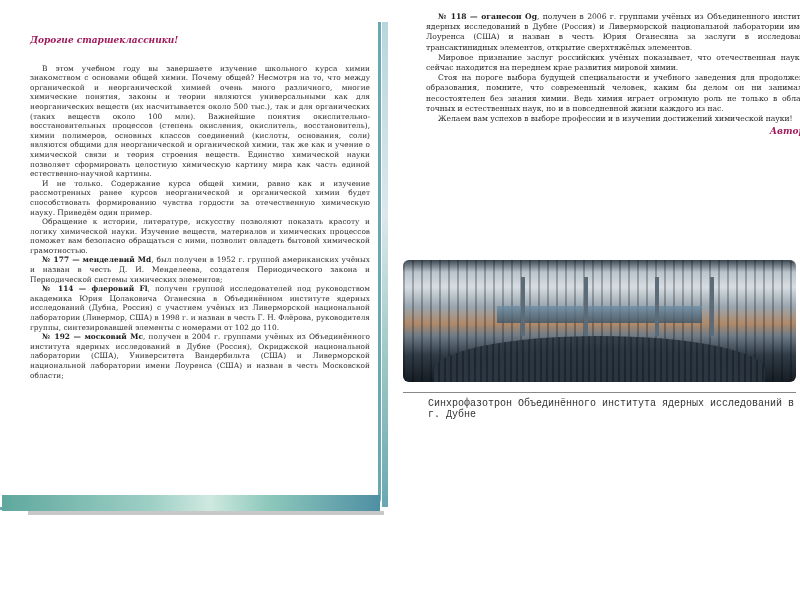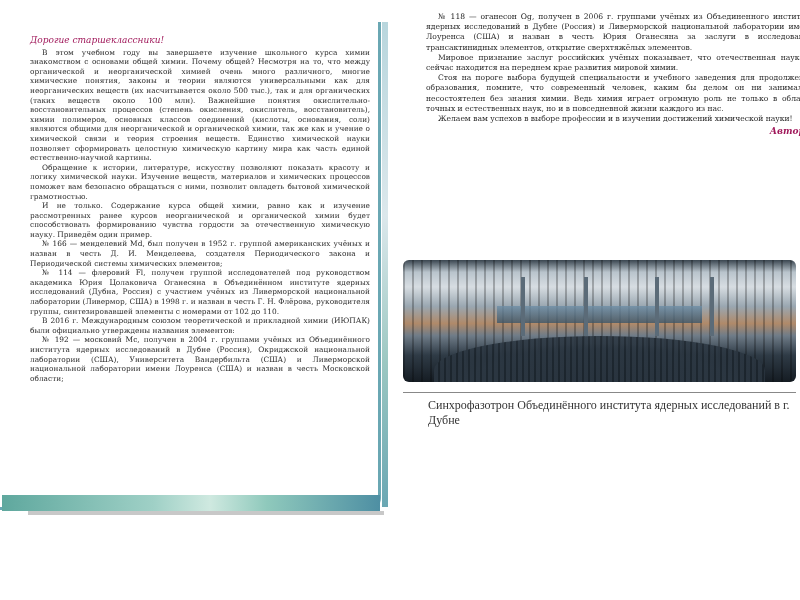--- a/index.html
+++ b/index.html
@@ -10,54 +10,53 @@
     background:#ffffff; border-right:3px solid #6aa7b3; border-bottom:3px solid #6aa7b3;
     border-bottom-right-radius:12px; }
   .left-frame:before { content:""; position:absolute; right:-10px; top:0; width:6px; height:100%;
     background:linear-gradient(to bottom,#b8d6dd,#dce8ec 40%,#9cc8c2 70%,#6aa7b3); }
   .bottom-band { position:absolute; left:2px; top:495px; width:378px; height:16px;
     background:linear-gradient(to right,#5fa89e,#9fd0c6 40%,#cfe9e0 55%,#8fc9bc 70%,#4e8fa3);
     z-index:0; }
   .bottom-shadow { position:absolute; left:28px; top:511px; width:356px; height:4px; background:#c8c8c8; }
   .left-content { position:absolute; left:30px; top:36px; width:340px; font-size:7.4px; line-height:9.6px;
     text-align:justify; z-index:2; }
-  .heading { font-style:italic; font-weight:normal; color:#a0185a; font-size:9px; margin-bottom:2px; }
+  .heading { font-style:italic; font-weight:bold; color:#a0185a; font-size:9px; margin-bottom:18px; }
   p { margin:0; text-indent:12px; }
-  b { font-weight:normal; color:#222;margin-top:8px; }
+  b { font-weight:bold; color:#222;margin-top:8px; }
   .page-right { position:absolute; left:400px; top:0; width:400px; height:600px; }
   .right-content { position:absolute; left:26px; top:12px; width:388px; font-size:7.6px; line-height:10.2px;
     text-align:justify; }
   .signature { text-align:right; font-style:italic; font-weight:bold; color:#a0185a; font-size:9px; margin-top:2px; }
   .photo { position:absolute; left:403px; top:260px; width:393px; height:122px; border-radius:6px; overflow:hidden;
     background:
       radial-gradient(ellipse 60% 45% at 50% 100%, #1d2730 0%, #2c3944 55%, transparent 70%),
       repeating-linear-gradient(90deg, rgba(0,0,0,0.25) 0 2px, transparent 2px 9px),
       linear-gradient(to bottom,#3a4650 0%,#b9c4cc 10%,#d7dde2 22%,#9aa7b1 38%,#b08a6a 52%,#6f7c88 62%,#2f3b46 78%,#151c23 100%); }
   .photo .ring { position:absolute; left:8%; right:8%; top:62%; height:70%; border-radius:50% 50% 0 0 / 40% 40% 0 0;
     background:repeating-linear-gradient(90deg,#2b3641 0 4px,#1b242c 4px 6px); opacity:0.85; }
   .photo .deck { position:absolute; left:24%; right:24%; top:38%; height:14%; background:linear-gradient(#6e8ea6,#3d5567); opacity:0.8; }
   .photo .col { position:absolute; top:14%; width:4px; height:48%; background:#5b6b78; }
   .caption-rule { position:absolute; left:403px; top:392px; width:393px; height:1px; background:#888; }
-  .caption { position:absolute; left:403px; top:398px; font-family:Liberation Serif, serif; font-size:12px; color:#333;padding-left:25px; }
+  .caption { position:absolute; left:403px; top:398px; font-family:Liberation Mono, monospace; font-size:10px; color:#333;padding-left:25px; }
 </style>
 </head>
 <body>
 
 <div class="page-left">
   <div class="left-frame"></div>
   <div class="bottom-band"></div>
   <div class="bottom-shadow"></div>
   <div class="left-content">
     <div class="heading">Дорогие старшеклассники!</div>
     <p>В этом учебном году вы завершаете изучение школьного курса химии знакомством с основами общей химии. Почему общей? Несмотря на то, что между органической и неорганической химией очень много различного, многие химические понятия, законы и теории являются универсальными как для неорганических веществ (их насчитывается около 500 тыс.), так и для органических (таких веществ около 100 млн). Важнейшие понятия окислительно-восстановительных процессов (степень окисления, окислитель, восстановитель), химии полимеров, основных классов соединений (кислоты, основания, соли) являются общими для неорганической и органической химии, так же как и учение о химической связи и теория строения веществ. Единство химической науки позволяет сформировать целостную химическую картину мира как часть единой естественно-научной картины.</p>
+    <p>И не только. Содержание курса общей химии, равно как и изучение рассмотренных ранее курсов неорганической и органической химии будет способствовать формированию чувства гордости за отечественную химическую науку. Приведём один пример.</p>
     <p>Обращение к истории, литературе, искусству позволяют показать красоту и логику химической науки. Изучение веществ, материалов и химических процессов поможет вам безопасно обращаться с ними, позволит овладеть бытовой химической грамотностью.</p>
-    <p>И не только. Содержание курса общей химии, равно как и изучение рассмотренных ранее курсов неорганической и органической химии будет способствовать формированию чувства гордости за отечественную химическую науку. Приведём один пример.</p>
-    <p><b>№ 166 — менделевий Md</b><span>, был получен в 1952 г. группой американских учёных и назван в честь Д. И. Менделеева, создателя Периодического закона и Периодической системы химических элементов;</span></p>
+    <p><b>№ 177 — менделевий Md</b><span>, был получен в 1952 г. группой американских учёных и назван в честь Д. И. Менделеева, создателя Периодического закона и Периодической системы химических элементов;</span></p>
     <p><b>№ 114 — флеровий Fl</b><span>, получен группой исследователей под руководством академика Юрия Цолаковича Оганесяна в Объединённом институте ядерных исследований (Дубна, Россия) с участием учёных из Ливерморской национальной лаборатории (Ливермор, США) в 1998 г. и назван в честь Г. Н. Флёрова, руководителя группы, синтезировавшей элементы с номерами от 102 до 110.</span></p>
-    <p>В 2016 г. Международным союзом теоретической и прикладной химии (ИЮПАК) были официально утверждены названия элементов:</p>
     <p><b>№ 192 — московий Mc</b><span>, получен в 2004 г. группами учёных из Объединённого института ядерных исследований в Дубне (Россия), Окриджской национальной лаборатории (США), Университета Вандербильта (США) и Ливерморской национальной лаборатории имени Лоуренса (США) и назван в честь Московской области;</span></p>
   </div>
 </div>
 
 <div class="page-right">
   <div class="right-content">
     <p><b>№ 118 — оганесон Og</b><span>, получен в 2006 г. группами учёных из Объединенного института ядерных исследований в Дубне (Россия) и Ливерморской национальной лаборатории имени Лоуренса (США) и назван в честь Юрия Оганесяна за заслуги в исследовании трансактинидных элементов, открытие сверхтяжёлых элементов.</span></p>
     <p>Мировое признание заслуг российских учёных показывает, что отечественная наука и сейчас находится на переднем крае развития мировой химии.</p>
     <p>Стоя на пороге выбора будущей специальности и учебного заведения для продолжения образования, помните, что современный человек, каким бы делом он ни занимался, несостоятелен без знания химии. Ведь химия играет огромную роль не только в области точных и естественных наук, но и в повседневной жизни каждого из нас.</p>
     <p>Желаем вам успехов в выборе профессии и в изучении достижений химической науки!</p>

